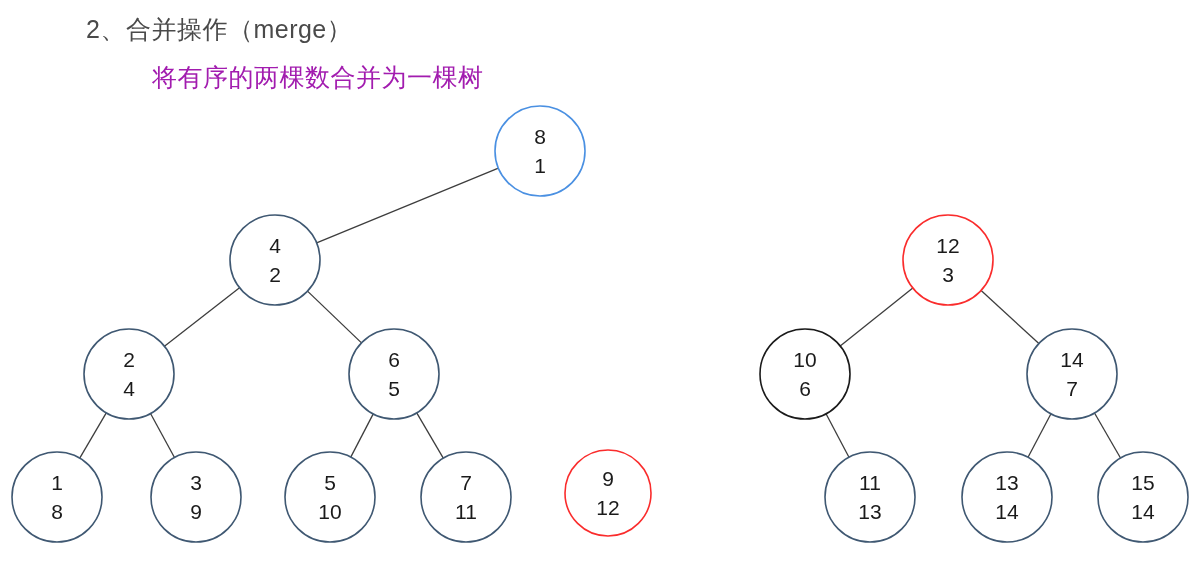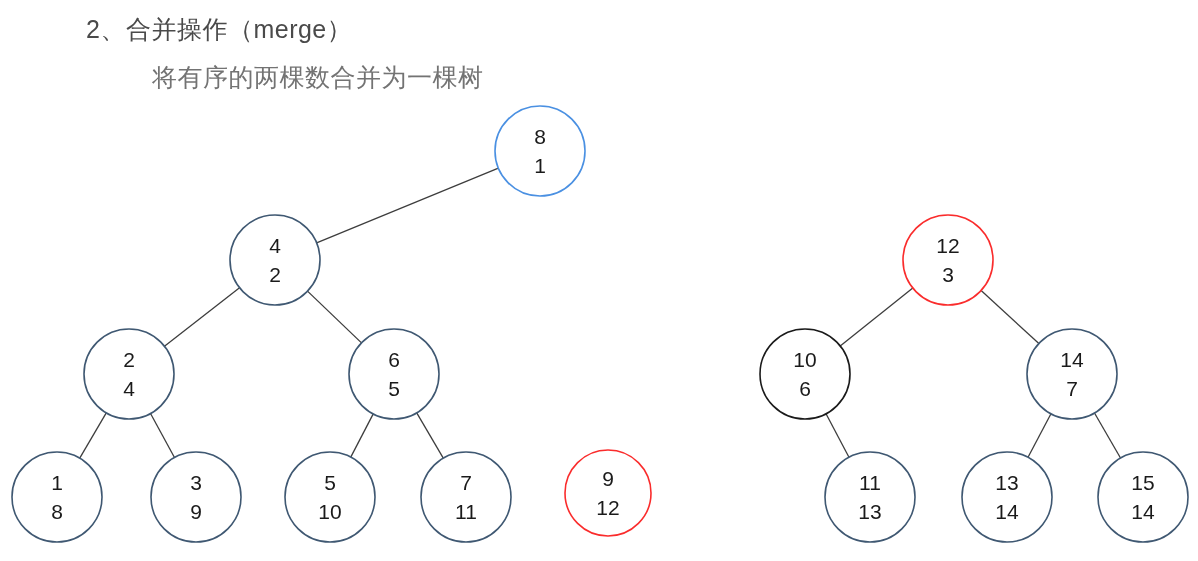--- a/index.html
+++ b/index.html
@@ -30,21 +30,21 @@
     color: #4a4a4a;
     white-space: nowrap;
     letter-spacing: 0.5px;
   }
   .subheading {
     position: absolute;
     left: 152px;
     top: 60px;
     font-size: 25px;
     line-height: 34px;
-    color: #737373;
+    color: #a21caf;
     white-space: nowrap;
     letter-spacing: 0.5px;
   }
   svg.graph {
     position: absolute;
     left: 0;
     top: 0;
     width: 1198px;
     height: 561px;
   }

